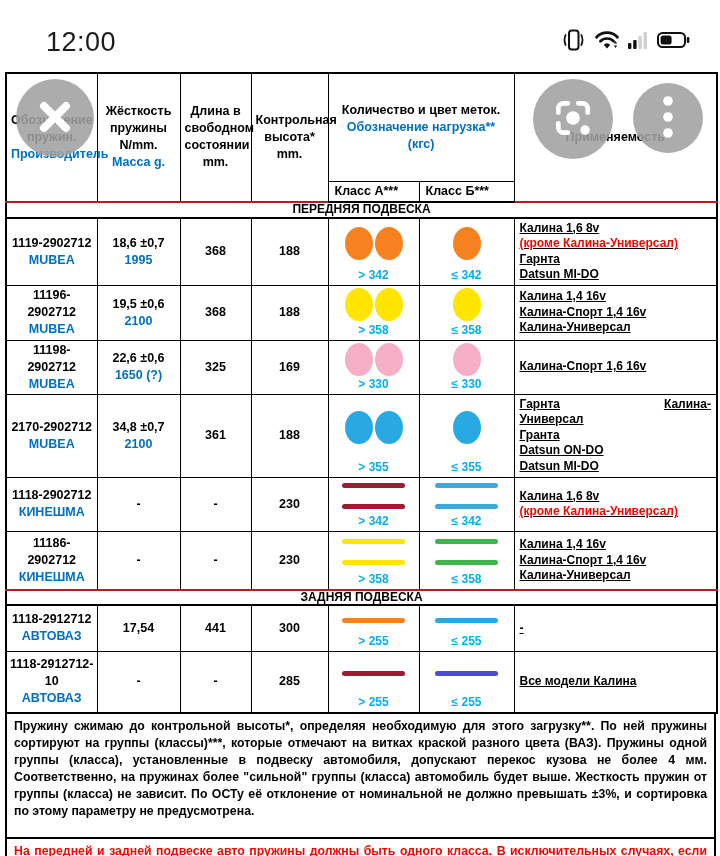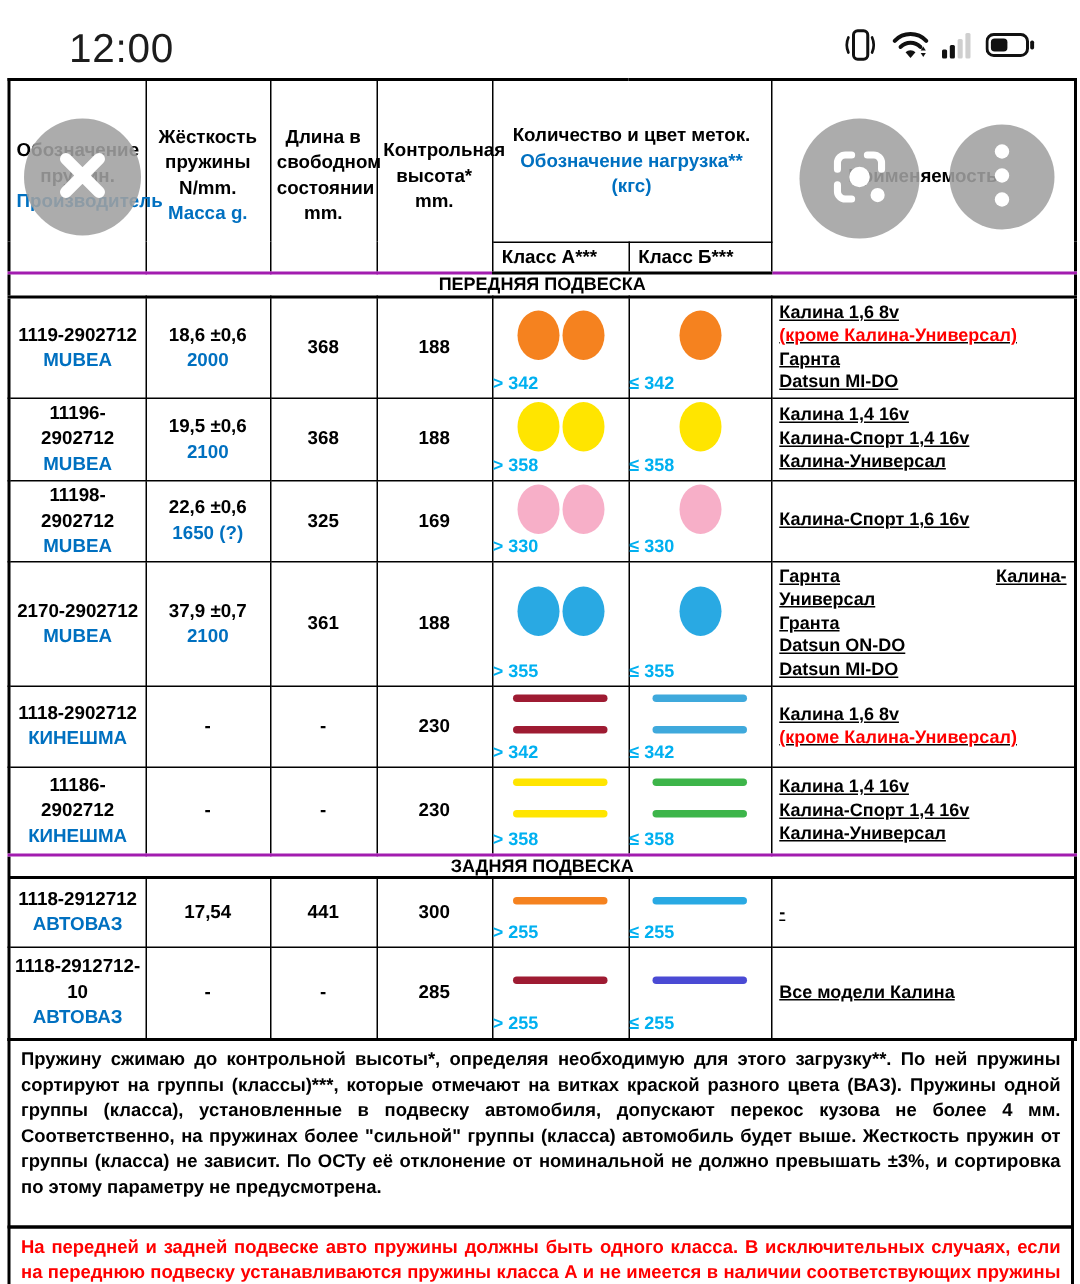--- a/index.html
+++ b/index.html
@@ -1,42 +1,42 @@
 <!DOCTYPE html>
 <html><head>
 <meta charset="utf-8">
 <style>
   html,body{margin:0;padding:0;}
   body{
     width:720px;height:856px;background:#fff;position:relative;overflow:hidden;
     font-family:"Liberation Sans",sans-serif;
   }
   
-  .status-bar{height:52px;display:flex;align-items:center;justify-content:space-between;
+  .status-bar{height:72px;display:flex;align-items:center;justify-content:space-between;
     padding:12px 30px 0 46px;box-sizing:border-box;}
   .time{font-size:27px;color:#1c1c1c;letter-spacing:0.5px;}
   .status-icons{display:flex;align-items:center;gap:8px;}
   
   .doc{margin:0 4px 0 5px;}
   table{border-collapse:collapse;width:711px;table-layout:fixed;border:2px solid #000;}
   td,th{border:1px solid #000;font-weight:bold;color:#000;box-sizing:border-box;}
   th{font-size:12.5px;text-align:center;vertical-align:middle;padding:2px 4px;line-height:17px;}
   .main-head{height:108px;}
   .sub-head th{height:16px;text-align:left;padding:1px 2px 1px 6px;font-size:12.5px;border-bottom:2px solid #000;margin-left:16px;}
   td{font-size:12.5px;text-align:center;vertical-align:middle;line-height:17px;padding:1px 2px;}
   .blue{color:#0070C0;}
-  .section-row td{font-size:12px;line-height:13px;border-top:2px solid #a21caf;border-bottom:2px solid #000;padding:0;}
+  .section-row td{font-size:12px;line-height:13px;border-top:2px solid #b91c1c;border-bottom:2px solid #000;padding:0;}
   .app{text-align:left;padding:2px 5px;font-size:12px;line-height:15.5px;text-decoration:underline;}
   .app-line.split{display:flex;justify-content:space-between;}
   .mark-cell{position:relative;padding:0;}
   .marks{position:absolute;top:0;left:0;right:0;bottom:16px;display:flex;align-items:center;justify-content:center;}
   .circle{width:28px;height:33px;border-radius:50%;display:inline-block;margin:0 1px;}
   .lines{display:flex;flex-direction:column;gap:16px;align-items:center;}
   .line{width:63px;height:5px;border-radius:2.5px;}
-  .load{position:absolute;bottom:1px;left:0;right:0;text-align:left;font-size:12px;color:#00B0F0;font-weight:bold;}
+  .load{position:absolute;bottom:1px;left:0;right:0;text-align:center;font-size:12px;color:#00B0F0;font-weight:bold;}
   
   .note{border:2px solid #000;margin-top:-2px;padding:4px 7px 17px 7px;font-size:12.3px;
     font-weight:bold;line-height:17px;text-align:justify;box-sizing:border-box;}
   .note-red{color:#FF0000;}
   
   .ov-circle{position:absolute;border-radius:50%;background:rgba(160,160,160,0.88);
     display:flex;align-items:center;justify-content:center;border:none;cursor:pointer;padding:0;}
   .ov-close{left:16px;top:79px;width:78px;height:78px;}
   .ov-lens{left:533px;top:79px;width:80px;height:80px;}
   .ov-menu{left:633px;top:83px;width:70px;height:70px;}
@@ -118,22 +118,22 @@
     <tbody id="tbody">
         <tr class="section-row" style="height: 16px;">
           <td colspan="7">ПЕРЕДНЯЯ ПОДВЕСКА</td>
         </tr>
         <tr style="height: 65px;">
           <td>
             <div>1119-2902712</div>
             <div class="blue">MUBEA</div>
           </td>
           <td>
-            <div>18,6 ±0,6</div>
-            <div class="blue">2000</div>
+            <div>18,6 ±0,7</div>
+            <div class="blue">1995</div>
           </td>
           <td>368</td>
           <td>188</td>
           <td class="mark-cell">
             <div class="marks">
               <span class="circle" style="background: rgb(245, 130, 31);"></span>
               <span class="circle" style="background: rgb(245, 130, 31);"></span>
             </div>
             <div class="load">&gt; 342</div>
           </td>
@@ -207,21 +207,21 @@
           <td class="app">
             <div class="app-line">Калина-Спорт 1,6 16v</div>
           </td>
         </tr>
         <tr style="height: 83px;">
           <td>
             <div>2170-2902712</div>
             <div class="blue">MUBEA</div>
           </td>
           <td>
-            <div>37,9 ±0,7</div>
+            <div>34,8 ±0,7</div>
             <div class="blue">2100</div>
           </td>
           <td>361</td>
           <td>188</td>
           <td class="mark-cell">
             <div class="marks">
               <span class="circle" style="background: rgb(41, 169, 227);"></span>
               <span class="circle" style="background: rgb(41, 169, 227);"></span>
             </div>
             <div class="load">&gt; 355</div>

